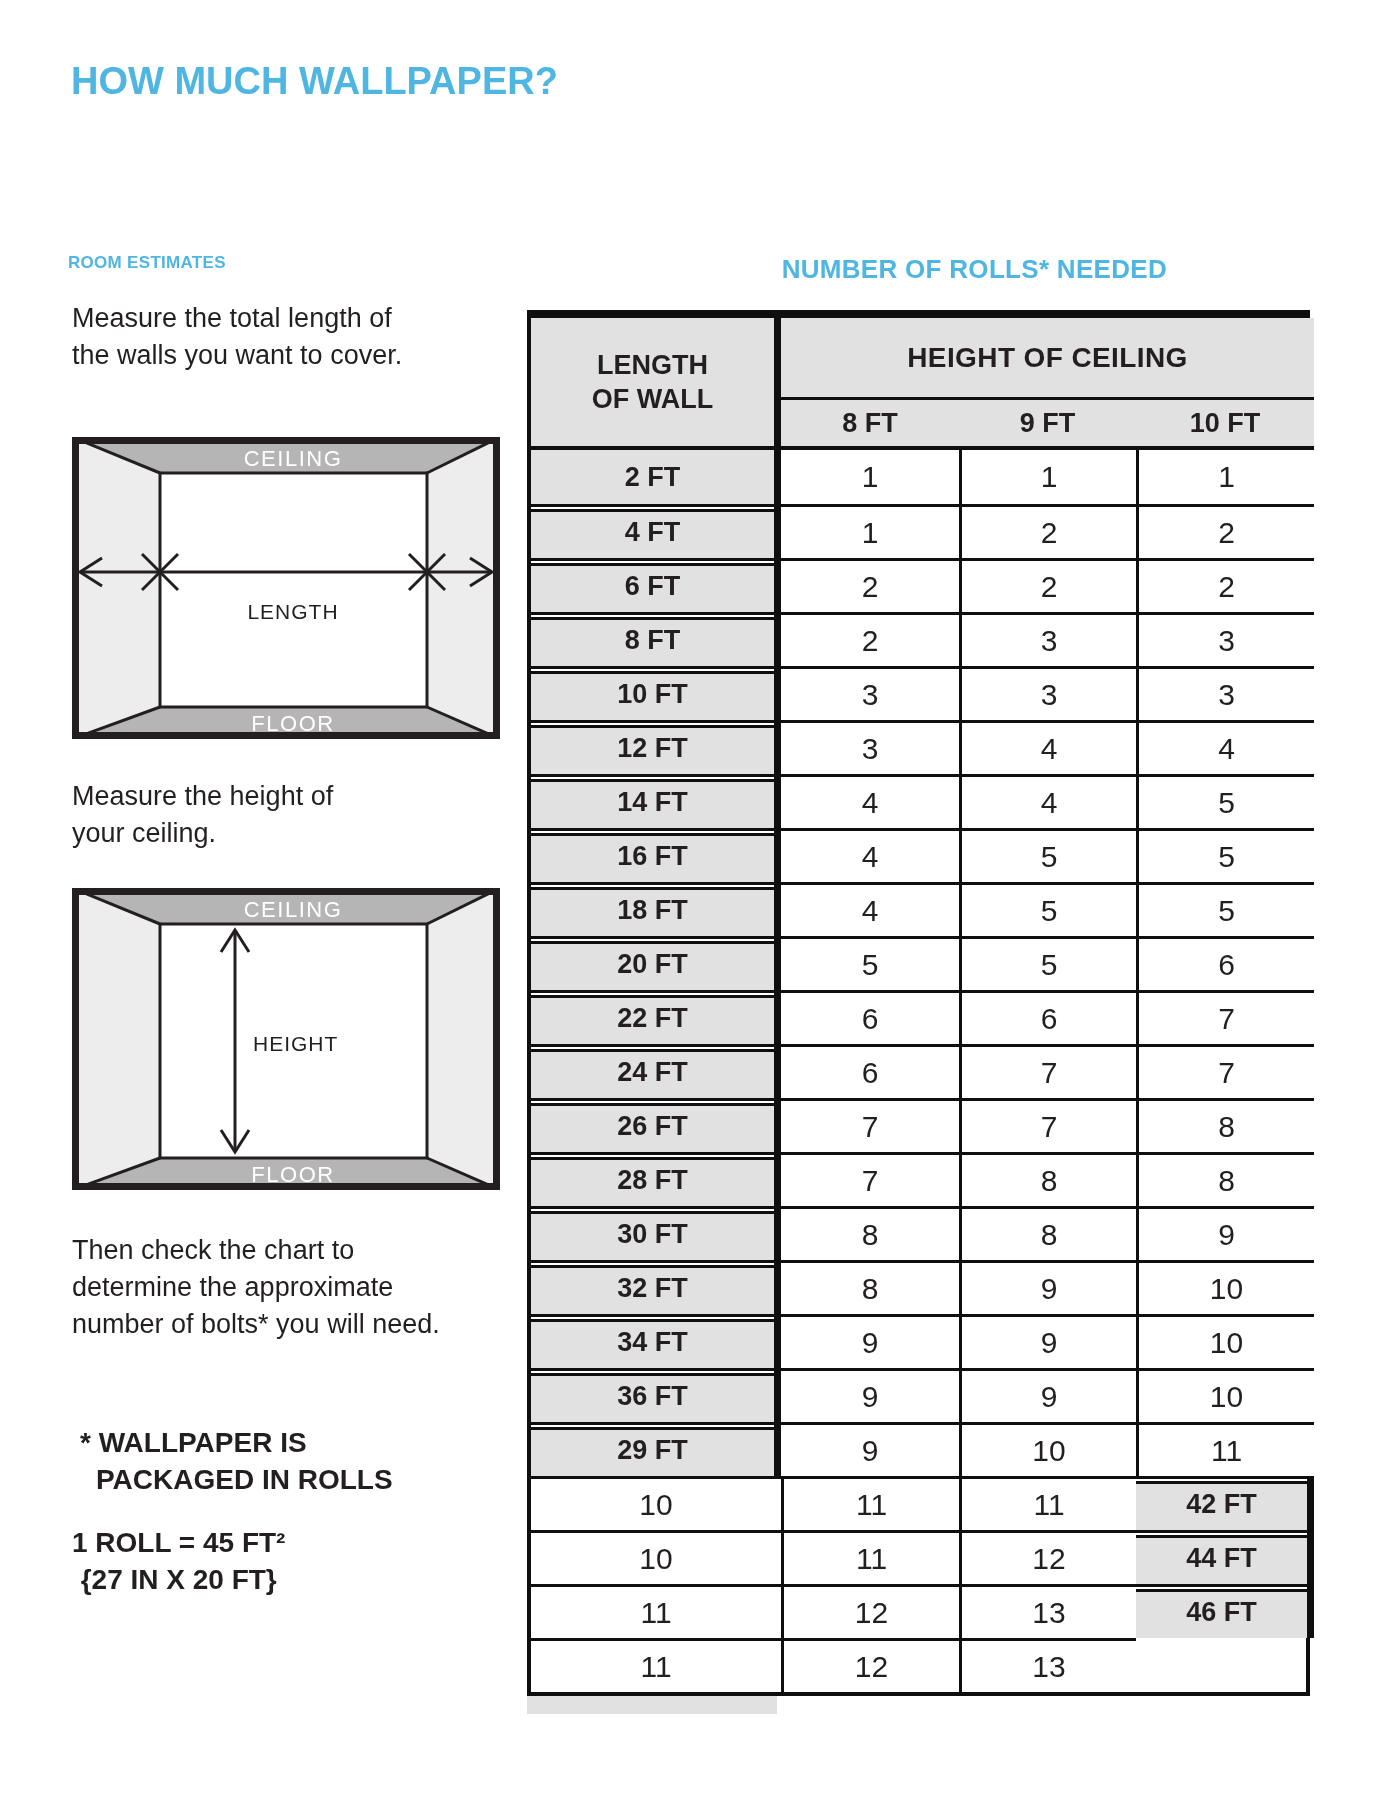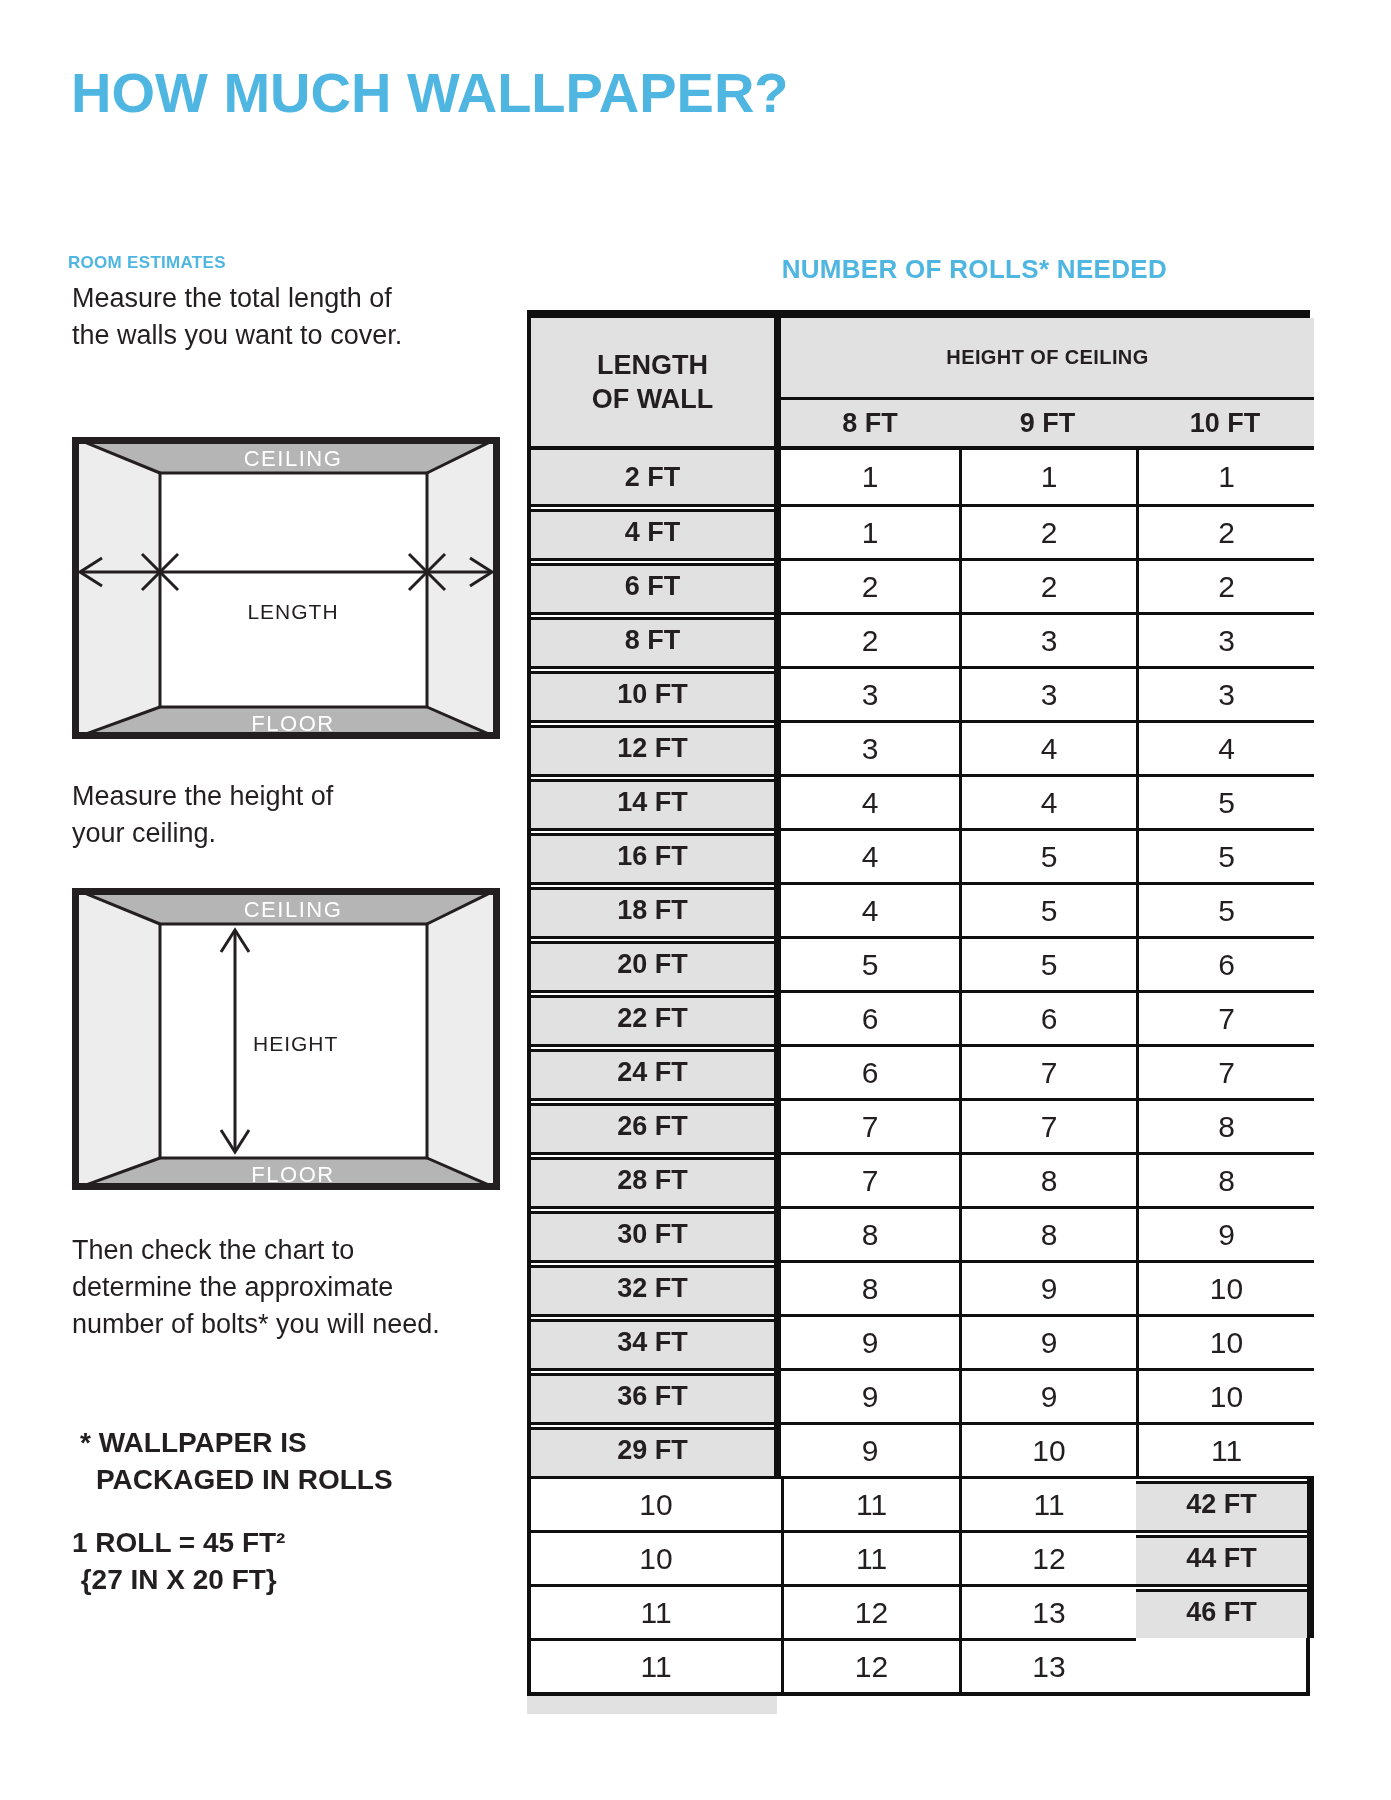--- a/index.html
+++ b/index.html
@@ -14,39 +14,39 @@
   html,body{ background:#ffffff; }
   body{
     width:1391px; height:1800px;
     font-family:"Liberation Sans","DejaVu Sans",sans-serif;
     color:var(--ink);
   }
   .page{ position:relative; width:1391px; height:1800px; overflow:hidden; background:#fff; }
 
   .main-title{
     position:absolute; left:71px; top:60px;
-    font-size:56px; font-weight:bold; letter-spacing:0px;
+    font-size:38px; font-weight:bold; letter-spacing:0px;
     color:var(--accent); white-space:nowrap;text-align:center;
   }
   .section-head{
     position:absolute; left:68px;
     font-size:17px; font-weight:bold; color:var(--accent);
     letter-spacing:0.3px; white-space:nowrap;
   }
   #room-estimates-head{ top:253px; }
   .table-title{
     position:absolute; left:527px; top:254px; width:640px;
     font-size:26px; font-weight:bold; color:var(--accent);
     text-align:right; letter-spacing:0.3px; white-space:nowrap;
   }
   .body-text{
     position:absolute; left:72px;
     font-size:27px; line-height:37px; color:var(--ink);
   }
-  #para1{ top:280px; }
+  #para1{ top:300px; }
   #para2{ top:778px; }
   #para3{ top:1232px; }
   .note{
     position:absolute; left:72px;
     font-size:28px; font-weight:bold; line-height:37px; color:var(--ink);
   }
   #footnote{ top:1424px; padding-left:24px; }
   #footnote .hang{ text-indent:-24px;margin-left:8px; }
   #roll-info{ top:1524px;text-align:center; }
 
@@ -76,21 +76,21 @@
     flex-direction:column;
     background:var(--tgray);
     border-right:7px solid var(--line);
     border-bottom:4px solid var(--line);
     font-size:27px; font-weight:bold; line-height:34px;
   }
   .group{
     grid-row:1; grid-column:2 / 5;
     background:var(--tgray);
     border-bottom:3px solid var(--line);
-    font-size:20px; font-weight:bold; letter-spacing:0.4px;
+    font-size:28px; font-weight:bold; letter-spacing:0.4px;
   }
   .sub{
     grid-row:2;
     background:var(--tgray);
     border-bottom:4px solid var(--line);
     font-size:27px; font-weight:bold;
   }
   .sub.s0{ grid-column:2; } .sub.s1{ grid-column:3; } .sub.s2{ grid-column:4; }
   .rlabel{
     background:var(--tgray);

